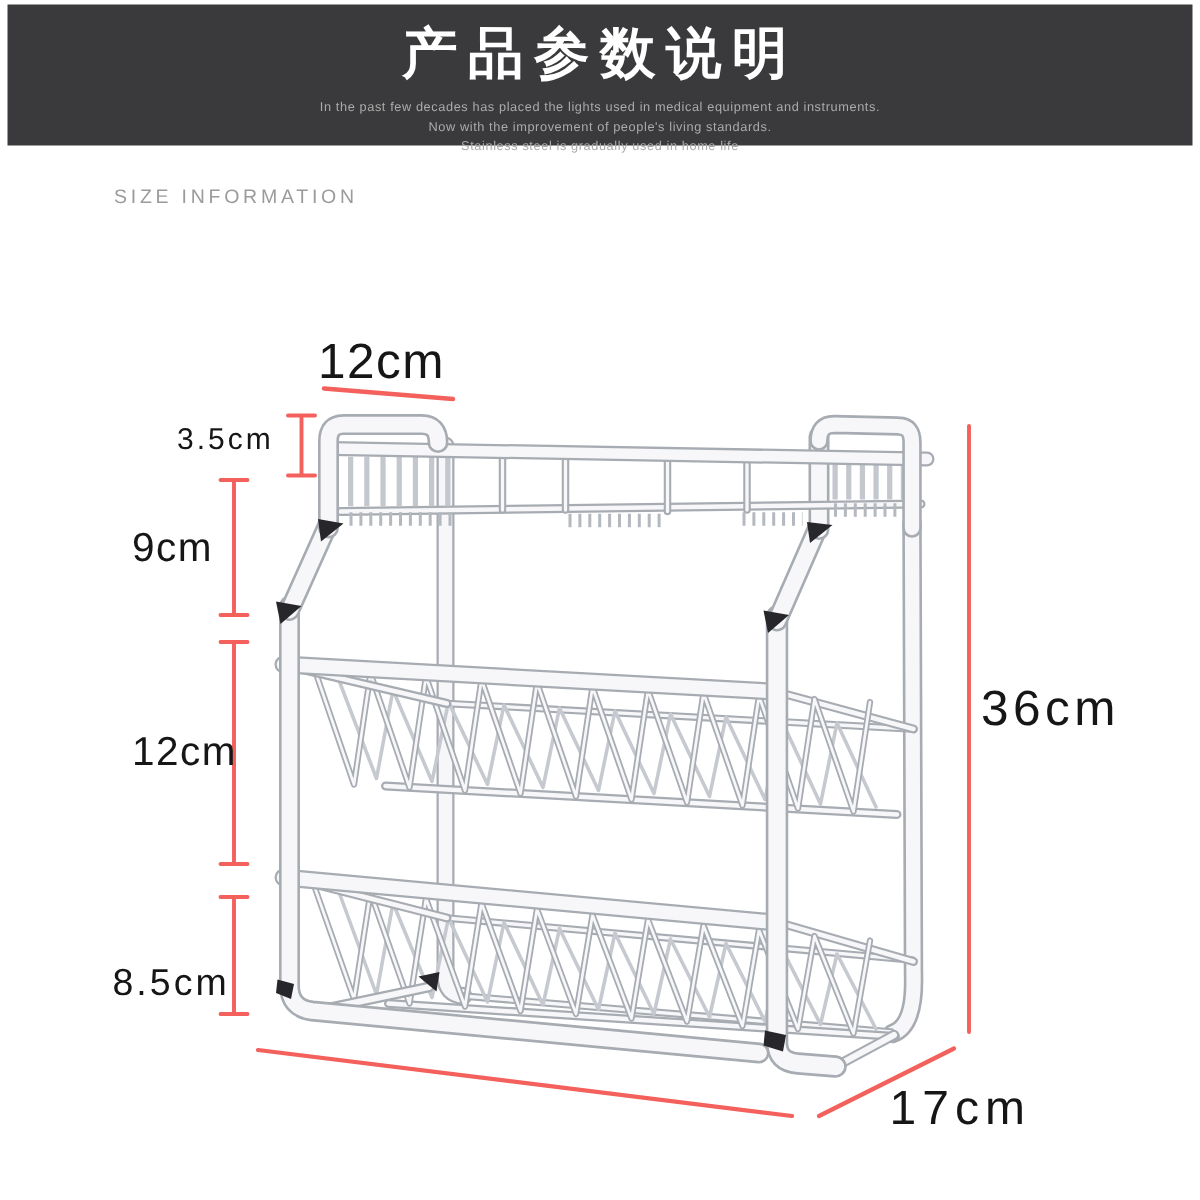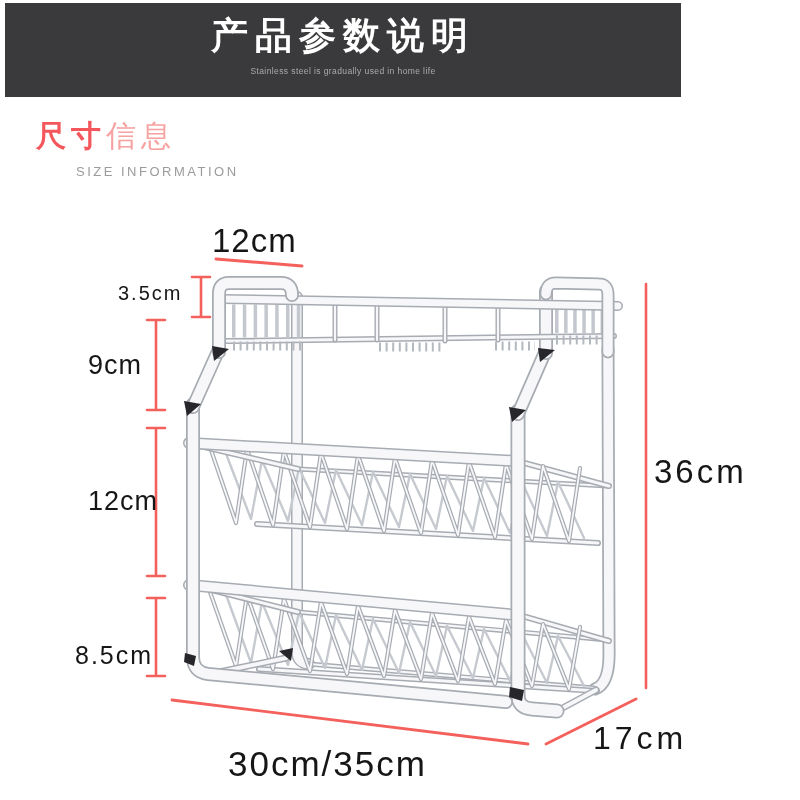--- a/index.html
+++ b/index.html
@@ -5,21 +5,21 @@
   html,body{margin:0;padding:0;}
   body{
     position:relative;
     width:800px;height:800px;
     background:#ffffff;
     overflow:hidden;
     font-family:"Liberation Sans",sans-serif;
   }
   
   .banner{
-    position:absolute;left:5px;top:3px;width:676px;height:94px;
+    position:absolute;left:5px;top:3px;width:790px;height:94px;
     background:#3a3a3c;text-align:center;
   }
   .banner-title{
     padding-top:8px;
     font-size:37px;font-weight:bold;color:#ffffff;
     letter-spacing:7px;
     font-family:"DejaVu Sans",sans-serif;
   }
   .banner-sub{
     margin-top:4px;
@@ -53,26 +53,27 @@
   #lbl-h        {left:654px;top:453px;font-size:33px;letter-spacing:3px;text-align:right;}
   #lbl-w        {left:228px;top:744px;font-size:35px;letter-spacing:2px;}
   #lbl-d        {left:593px;top:720px;font-size:32px;letter-spacing:4px;}
 </style>
 </head>
 <body>
 
 <div class="banner">
   <div class="banner-title">产品参数说明</div>
   <div class="banner-sub">
+    <div>In the past few decades has placed the lights used in medical equipment and instruments.</div>
+    <div>Now with the improvement of people's living standards.</div>
     <div>Stainless steel is gradually used in home life</div>
   </div>
 </div>
 
 <div class="sec">
-  <div class="sec-zh"><span class="p">尺寸</span><span class="s">信息</span></div>
   <div class="sec-en">SIZE INFORMATION</div>
 </div>
 
 <div class="stage">
   <svg width="800" height="800" viewBox="0 0 800 800">
     <defs>
       <path id="lh" d="M292,295 Q292,283 281,283 L229,283 Q219,283 219,294 L219,352"></path>
       <path id="ld" d="M219,349 L193,407"></path>
       <path id="ll" d="M193,404 L193,657 Q193,672 208,674 L506,702"></path>
       <path id="blp" d="M297,297 L297,651 Q297,663 309,664"></path>
@@ -220,15 +221,14 @@
       </g>
     </g>
   </svg>
 
   <div class="dim-label" id="lbl-top-width">12cm</div>
   <div class="dim-label" id="lbl-basket">3.5cm</div>
   <div class="dim-label" id="lbl-t1">9cm</div>
   <div class="dim-label" id="lbl-t2">12cm</div>
   <div class="dim-label" id="lbl-t3">8.5cm</div>
   <div class="dim-label" id="lbl-h">36cm</div>
-  <div class="dim-label" id="lbl-w">30cm/35cm</div>
   <div class="dim-label" id="lbl-d">17cm</div>
 </div>
 
 </body></html>

